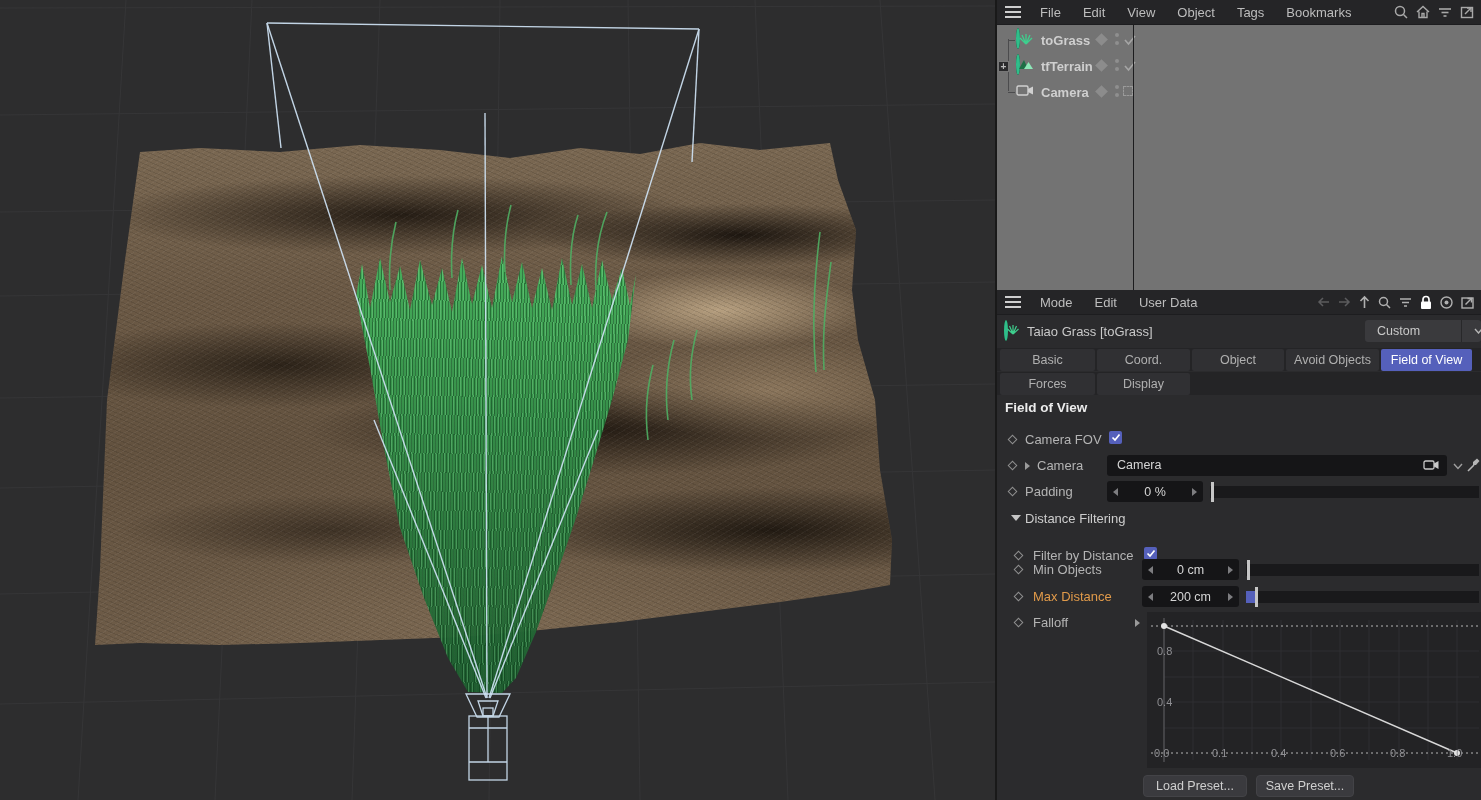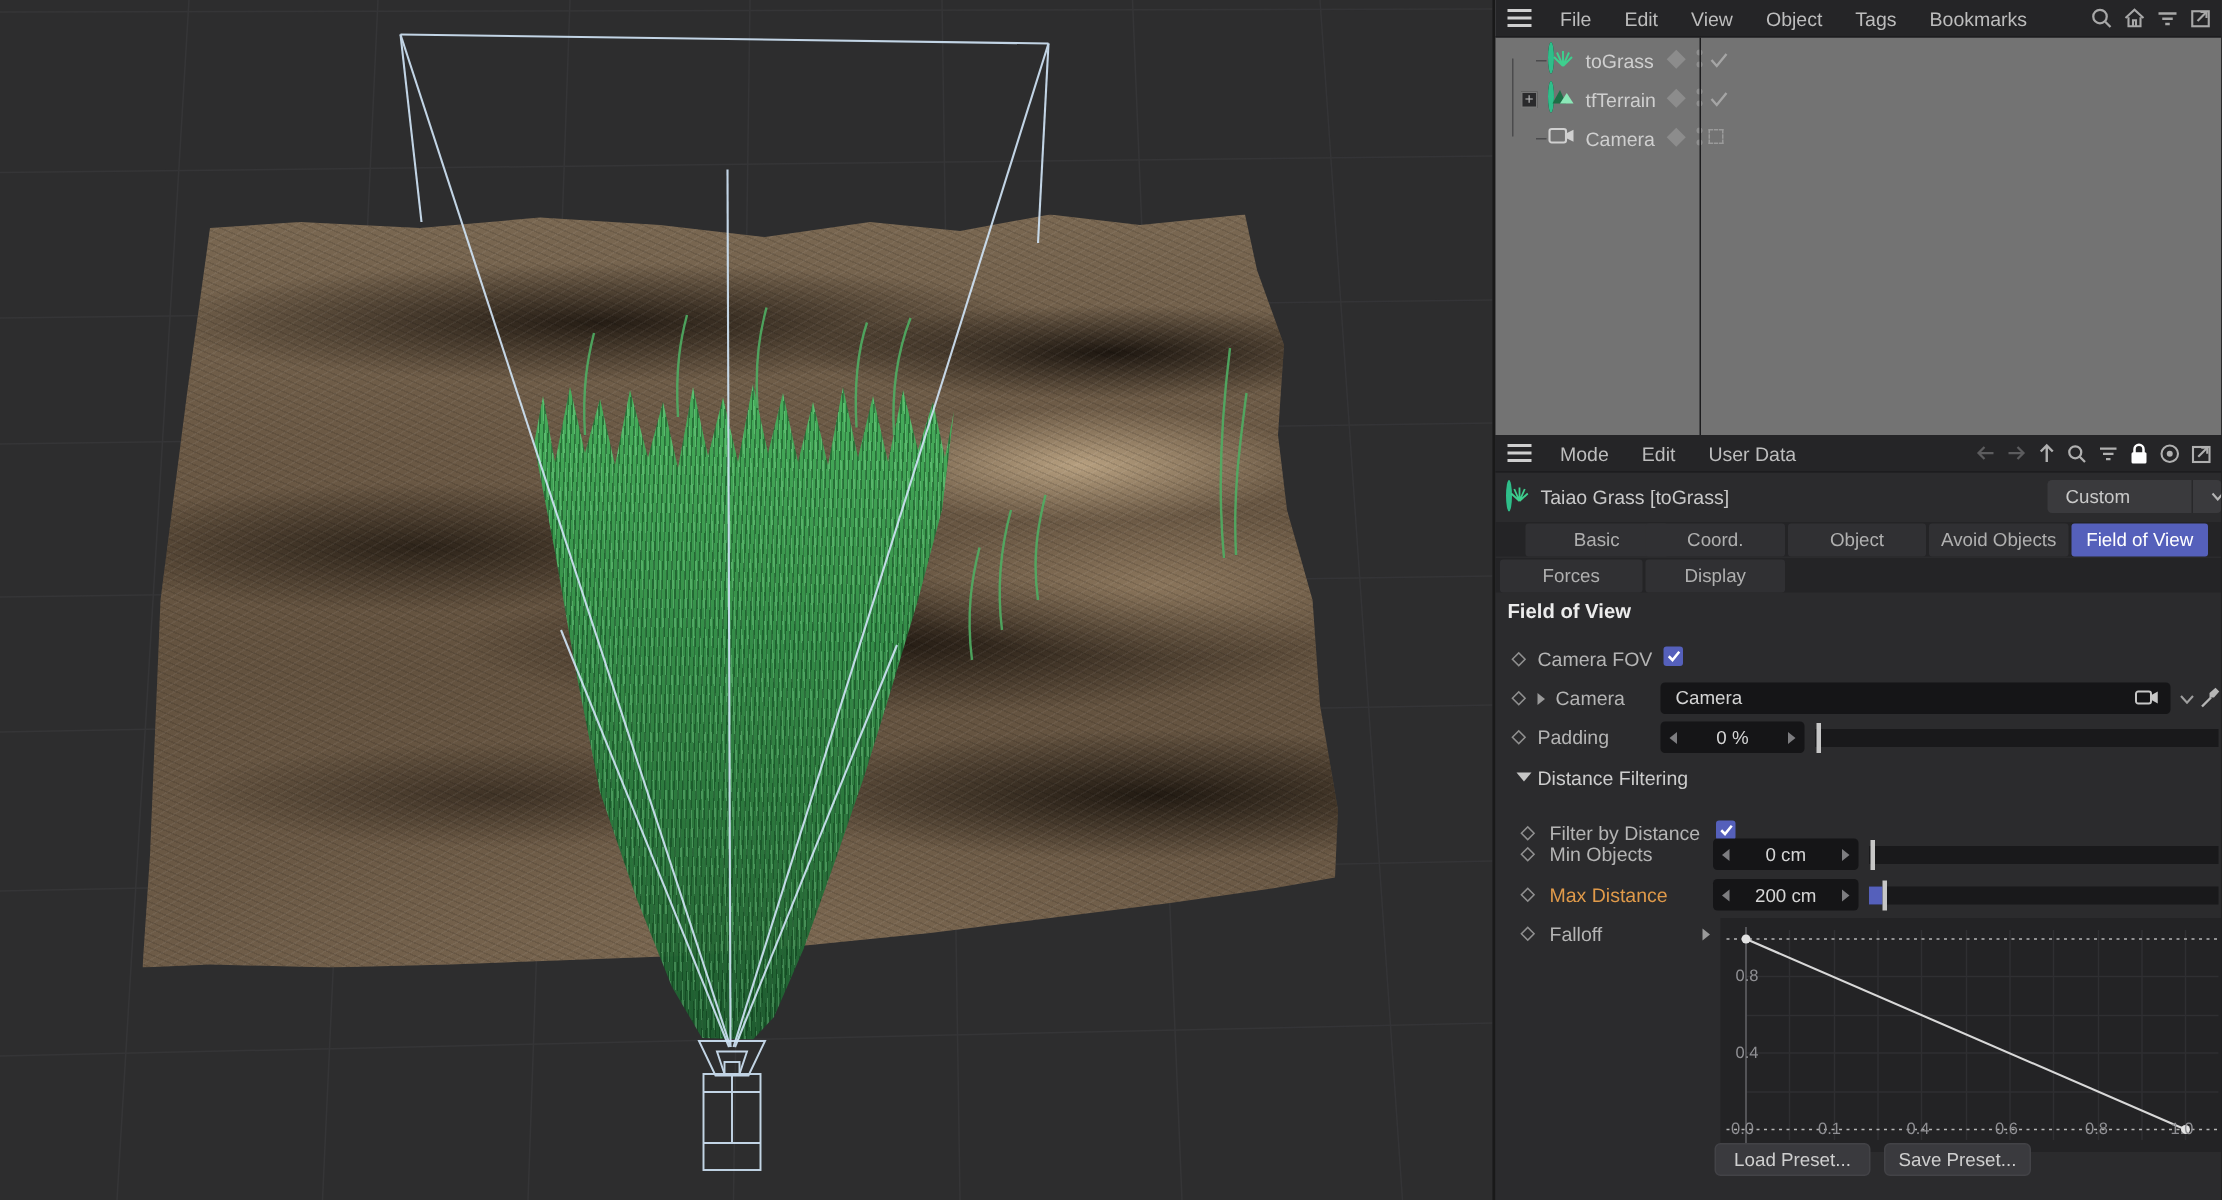--- a/index.html
+++ b/index.html
@@ -43,21 +43,21 @@
     background:linear-gradient(#cfcfcf,#cfcfcf) 0 0/16px 2px no-repeat,
                linear-gradient(#cfcfcf,#cfcfcf) 0 5px/16px 2px no-repeat,
                linear-gradient(#cfcfcf,#cfcfcf) 0 10px/16px 2px no-repeat;}
   .mb-icons{margin-left:auto;display:flex;align-items:center;gap:6px;padding-right:6px;}
   .mb-icons svg{display:block;}
 
   
   .om{position:absolute;left:0;top:0;width:484px;height:290px;background:#737373;}
   .om-divider{position:absolute;left:136px;top:25px;width:1px;height:265px;background:#1c1c1e;}
   .tree-vline{position:absolute;left:11px;top:39px;width:1px;height:52px;background:#4b4b4d;}
-  .orow{position:absolute;left:16px;width:220px;height:26px;display:flex;align-items:center;}
+  .orow{position:absolute;left:0;width:220px;height:26px;display:flex;align-items:center;font-weight:bold;}
   .ostub{position:absolute;left:11px;top:13px;width:7px;height:1px;background:#4b4b4d;}
   .oicon{position:absolute;left:19px;top:3px;width:20px;height:20px;}
   .oname{position:absolute;left:44px;top:6px;font-size:13px;color:#cfcfcf;}
   .otag-diamond{position:absolute;left:100px;top:8px;width:9px;height:9px;background:#8c8c8c;transform:rotate(45deg);}
   .odots{position:absolute;left:118px;top:5px;width:5px;height:16px;}
   .odots i{position:absolute;left:0;width:4px;height:4px;border-radius:50%;background:#8f8f8f;}
   .expandbox{position:absolute;left:1px;top:8px;width:11px;height:11px;border:1px solid #777;background:#2a2a2c;color:#bbb;
              font-size:10px;line-height:9px;text-align:center;}
   .ring{width:20px;height:20px;border-radius:50%;border:2px solid #2fbe8a;position:relative;overflow:hidden;background:#18271f;}
 
@@ -88,21 +88,21 @@
   .chev-r{right:6px;border-left:5px solid #7d7d80;}
   .slider{position:absolute;height:12px;background:#19191b;}
   .shandle{position:absolute;top:-4px;width:3px;height:20px;background:#c6c6c6;}
   .sfill{position:absolute;left:0;top:0;height:12px;background:#5560bb;}
   .sect{position:absolute;left:0;width:484px;height:22px;}
   .tri-down{position:absolute;left:14px;top:8px;width:0;height:0;border-left:5px solid transparent;border-right:5px solid transparent;border-top:6px solid #c5c5c5;}
   .sect .plabel{left:28px;color:#cdcdcd;}
   .rchev{position:absolute;width:0;height:0;border-top:4px solid transparent;border-bottom:4px solid transparent;border-left:5px solid #9a9a9a;}
   .graph{position:absolute;left:150px;top:322px;width:336px;height:156px;background:#232325;}
   .gtick{position:absolute;font-size:11px;color:#8f8f93;}
-  .btn{position:absolute;top:472px;height:22px;background:#3a3a3e;border-radius:4px;color:#cfcfcf;font-size:12.5px;
+  .btn{position:absolute;top:485px;height:22px;background:#3a3a3e;border-radius:4px;color:#cfcfcf;font-size:12.5px;
        display:flex;align-items:center;justify-content:center;border:1px solid #434347;}
 </style>
 </head>
 <body>
 
 <div class="app">
 
   <div class="viewport">
     <svg class="vp-grid" width="995" height="800">
       <g stroke="#3a3a3c" stroke-width="1" opacity="0.65">
@@ -308,21 +308,21 @@
           <span>Custom</span>
           <span class="dd-chev">
             <svg width="9" height="6">
                 <path d="M1,1 L4.5,5 L8,1" stroke="#b5b5b5" fill="none" stroke-width="1.4"></path>
               </svg>
           </span>
         </span>
       </div>
 
       <div class="tabsrow" style="top:58px">
-        <span class="tab" style="left:20px;width:95px">Basic</span>
+        <span class="tab" style="left:3px;width:95px">Basic</span>
         <span class="tab" style="left:100px;width:93px">Coord.</span>
         <span class="tab" style="left:195px;width:92px">Object</span>
         <span class="tab" style="left:289px;width:93px">Avoid Objects</span>
         <span class="tab sel" style="left:384px;width:91px">Field of View</span>
       </div>
       <div class="tabsrow" style="top:82px">
         <span class="tab" style="left:3px;width:95px">Forces</span>
         <span class="tab" style="left:100px;width:93px">Display</span>
       </div>
 

